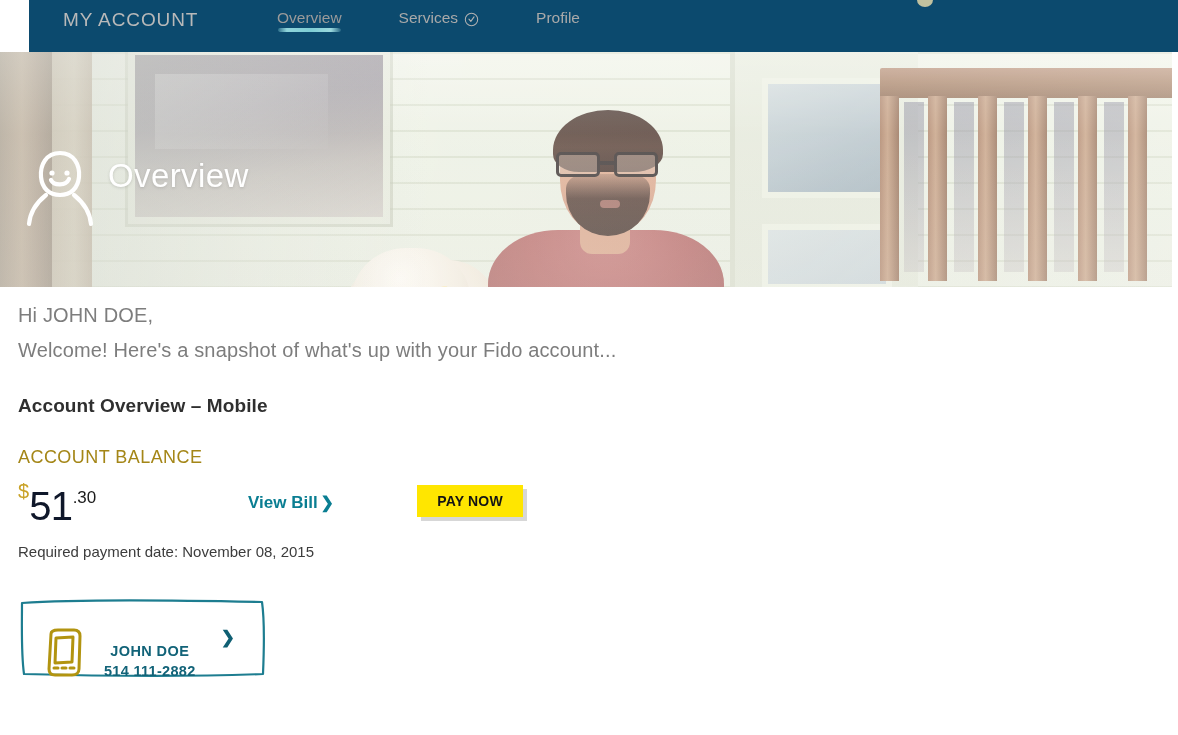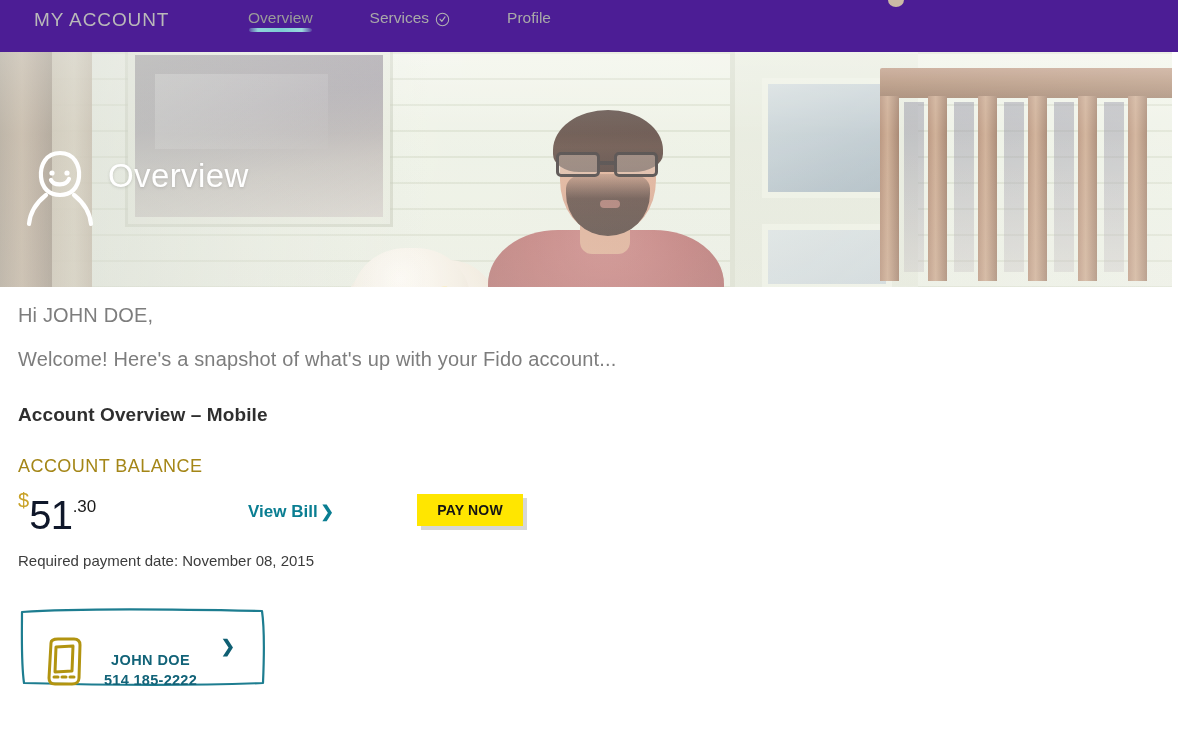--- a/index.html
+++ b/index.html
@@ -8,24 +8,25 @@
     width: 1178px; height: 735px;
     background: #ffffff;
     font-family: "Liberation Sans", sans-serif;
     overflow: hidden;
   }
 
   
   .topnav {
     position: relative;
     height: 52px;
-    background: #4c1d95;
+    background: #0c4a6e;
     display: flex;
     align-items: flex-start;
     padding-top: 0;
+    margin-left: 29px;
   }
   .brand {
     position: absolute;
     left: 34px; top: 9px;
     font-size: 19px;
     letter-spacing: 0.9px;
     color: #b9b9b9;
     font-weight: 400;
     white-space: nowrap;
   }
@@ -225,21 +226,21 @@
     font-size: 20px;
     color: #7d7d7d;
     font-weight: 400;
     margin-top: 17px;
     letter-spacing: .15px;
   }
   .welcome {
     font-size: 20px;
     color: #7d7d7d;
     font-weight: 400;
-    margin-top: 21px;
+    margin-top: 12px;
     letter-spacing: .15px;
   }
   .section-title {
     font-size: 19px;
     color: #2f2f2f;
     font-weight: bold;
     margin-top: 33px;
     letter-spacing: .1px;
   }
   .balance-label {
@@ -447,20 +448,20 @@
         <svg viewBox="0 0 40 52" width="40" height="52">
           <g fill="none" stroke="#b29410" stroke-width="3" stroke-linecap="round" stroke-linejoin="round">
             <path d="M7 7 C7 4, 10 3, 14 3 L30 3 C34 3, 36 5, 36 9 L35 42 C35 46, 32 48, 28 48 L11 48 C7 48, 5 46, 5 42 Z"></path>
             <path d="M12 11 L29 10 L28 35 L11 36 Z"></path>
             <path d="M10 41 L14 41 M18 41 L22 41 M26 41 L30 41"></path>
           </g>
         </svg>
       </span>
       <div class="sub-text">
         <div class="sub-name">JOHN DOE</div>
-        <div class="sub-num">514 185-2222</div>
+        <div class="sub-num">514 111-2882</div>
       </div>
     </div>
 
     <div class="sub-chev">❯</div>
   </div>
 
 </div>
 
 </body></html>

